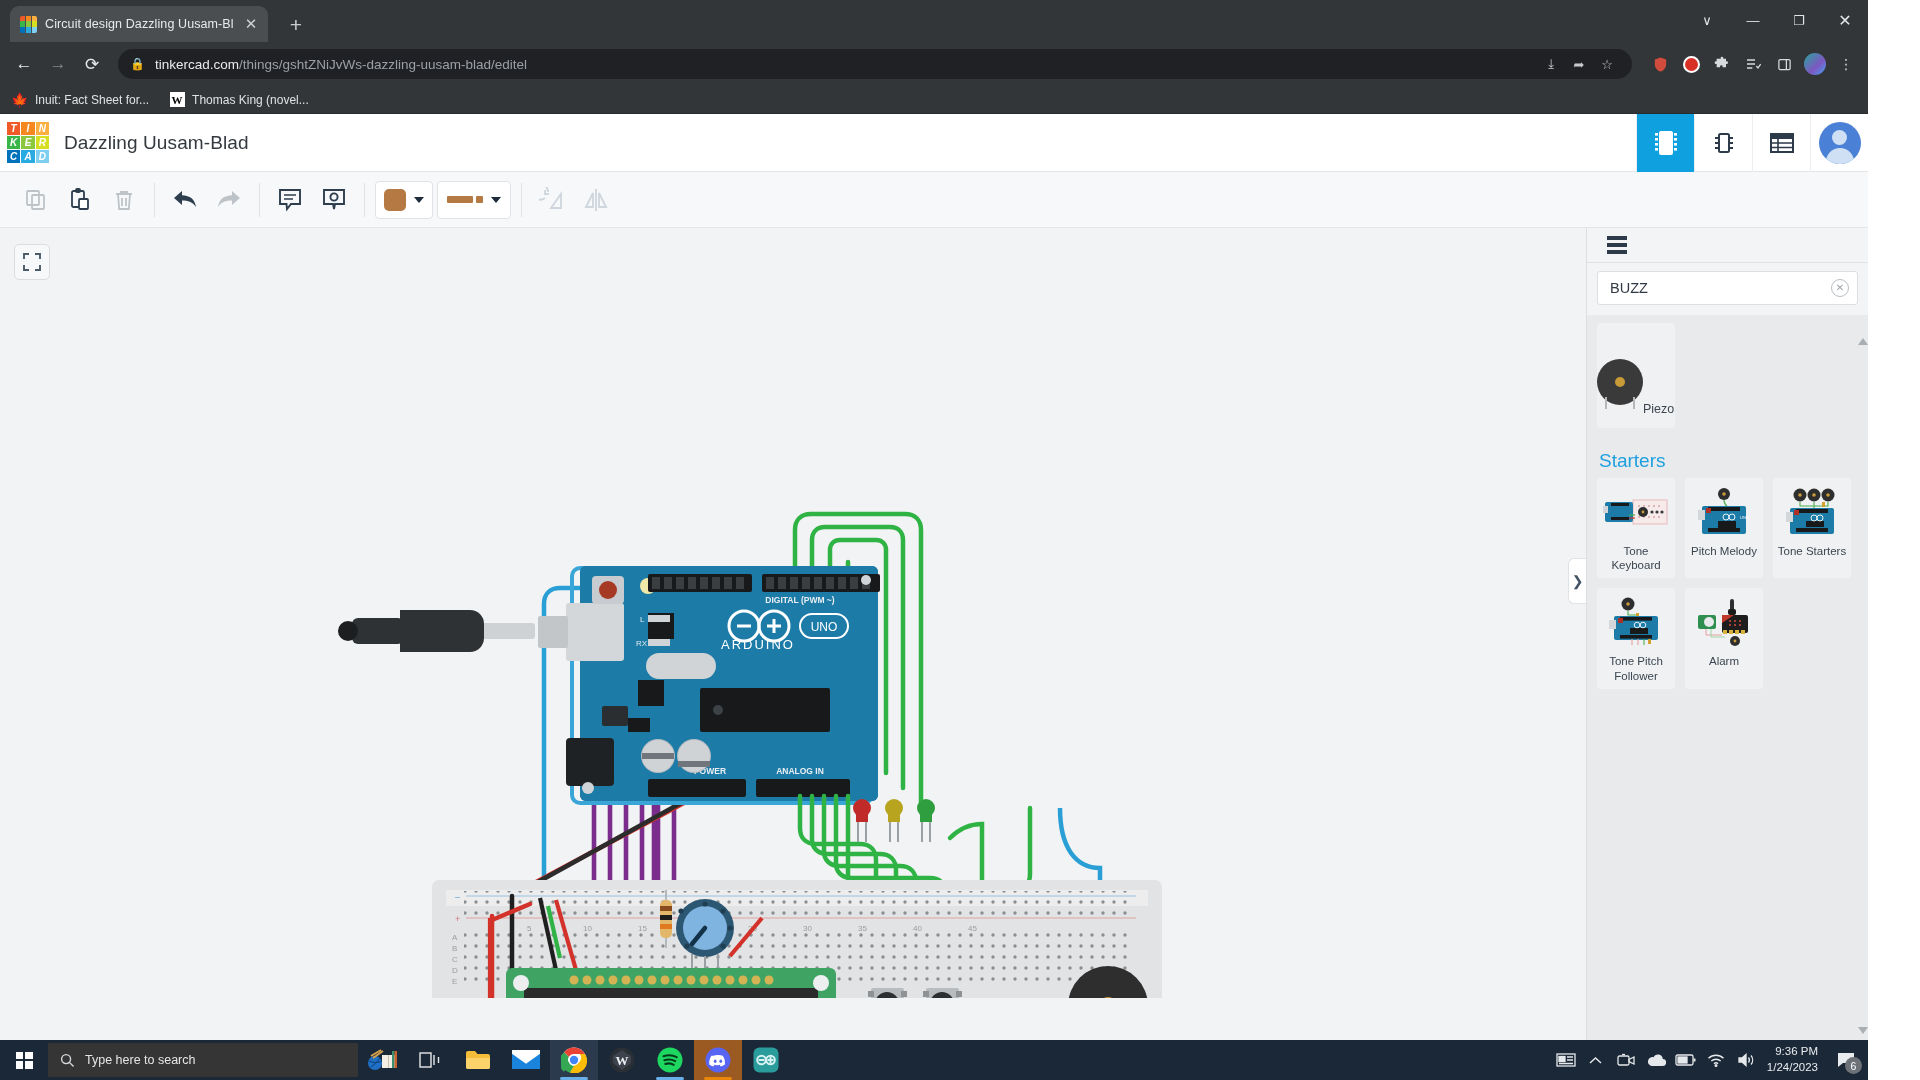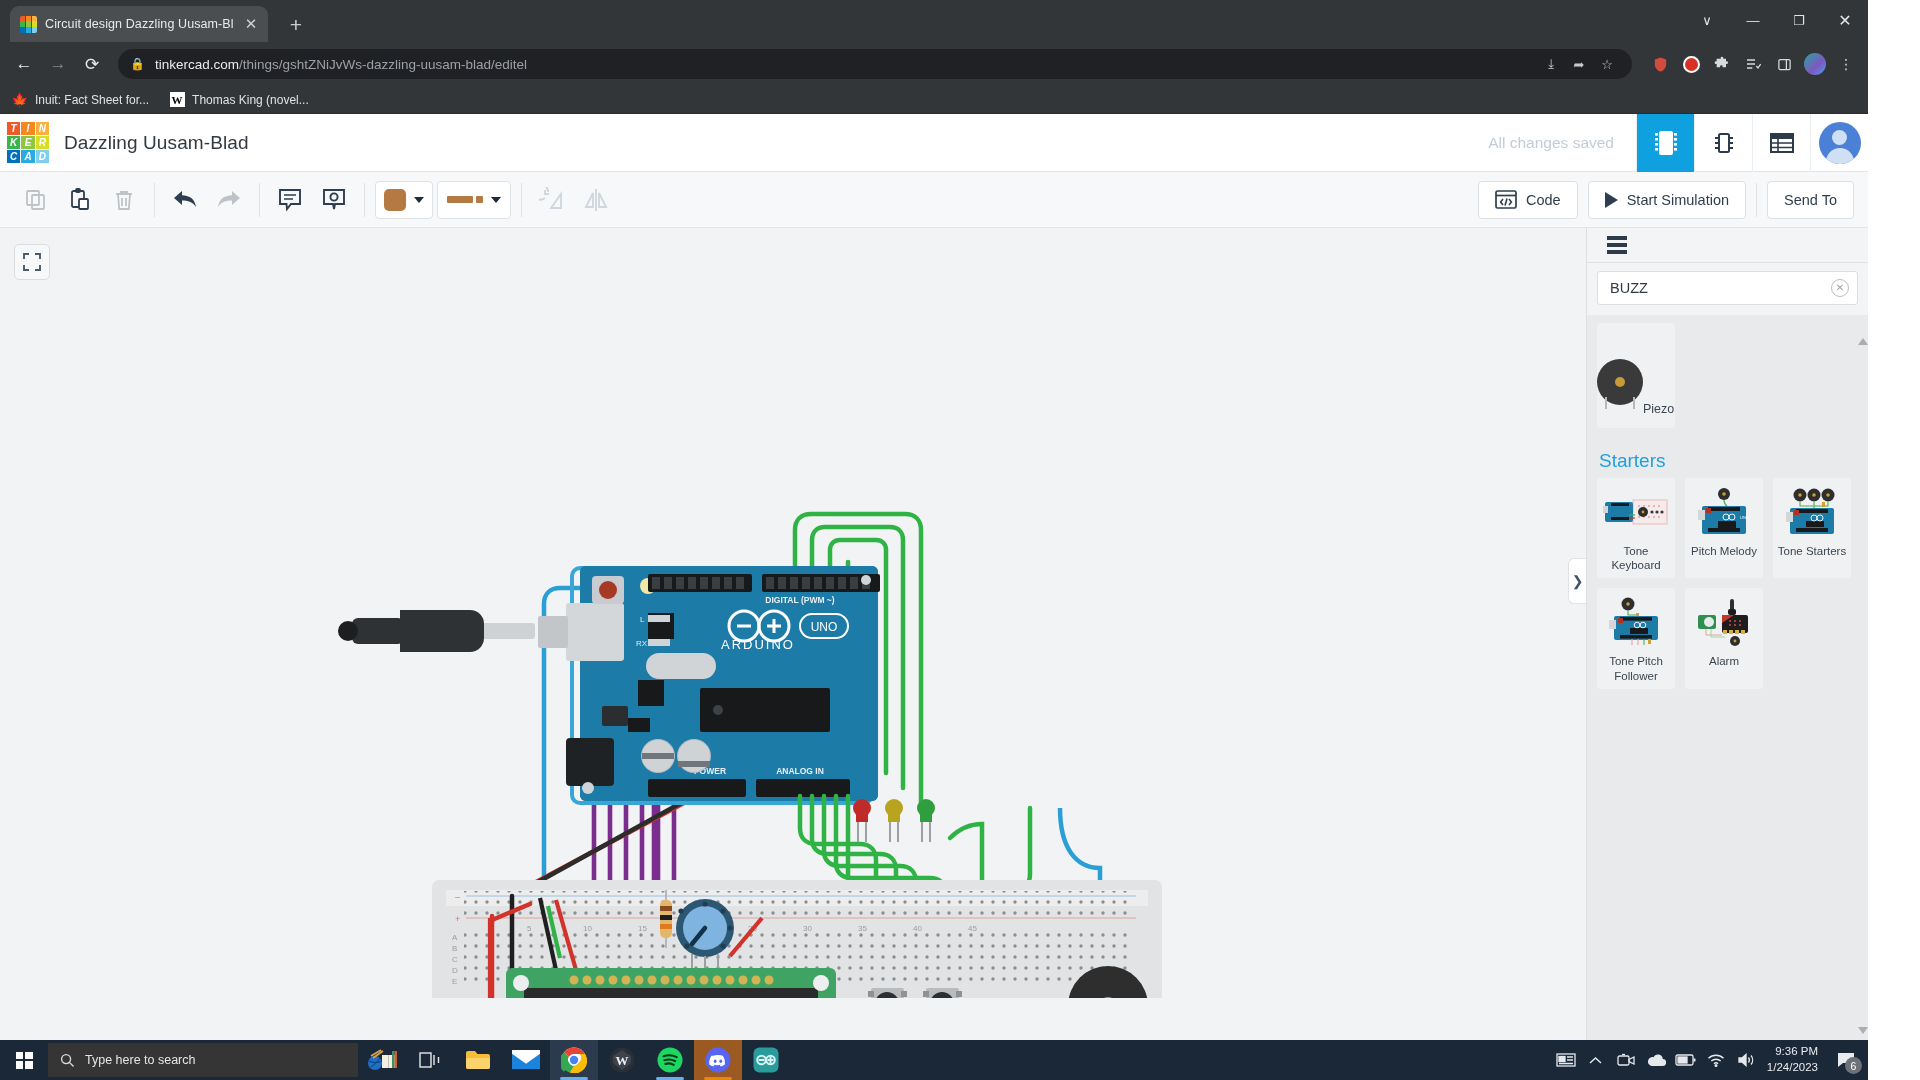--- a/index.html
+++ b/index.html
@@ -312,21 +312,20 @@
           <i style="background:#39b54a">K</i>
           <i style="background:#8dc63f">E</i>
           <i style="background:#d7df23">R</i>
           <i style="background:#0071bc">C</i>
           <i style="background:#29abe2">A</i>
           <i style="background:#7fd0f0">D</i>
         </div>
       </div>
       <div class="doc-title">Dazzling Uusam-Blad</div>
       <div class="tc-header-right">
-        <div class="saved-txt">All changes saved</div>
         <div class="vbtn active">
           <svg width="22" height="26" viewBox="0 0 22 26">
             <rect x="4" y="1" width="14" height="24" rx="2" fill="#fff"></rect>
             <g fill="#fff">
                 <rect x="0" y="3" width="3" height="2.6"></rect>
                 <rect x="0" y="8" width="3" height="2.6"></rect>
                 <rect x="0" y="13" width="3" height="2.6"></rect>
                 <rect x="0" y="18" width="3" height="2.6"></rect>
             <rect x="19" y="3" width="3" height="2.6"></rect>
                 <rect x="19" y="8" width="3" height="2.6"></rect>
@@ -430,40 +429,20 @@
               <path d="M6 3v4h4"></path>
               <path d="M12 21 L22 7 L22 21 Z"></path>
             </svg>
         </div>
         <div class="tbtn dis">
           <svg width="26" height="26" viewBox="0 0 26 26" fill="none" stroke="#6d8296" stroke-width="1.9">
             <path d="M13 2v22"></path>
               <path d="M10 20 L3 20 L10 6 Z"></path>
               <path d="M16 20 L23 20 L16 6 Z"></path>
             </svg>
-        </div>
-      </div>
-      <div class="tb-right">
-        <div class="btn">
-          <span>
-            <svg width="22" height="19" viewBox="0 0 22 19" fill="none" stroke="#2e3e4e" stroke-width="1.7">
-              <rect x="1" y="1" width="20" height="17" rx="1.5"></rect>
-                <path d="M1 5.5h20"></path>
-              <path d="M8 9l-2.4 3L8 15M14 9l2.4 3L14 15M12 8.5l-2 7" stroke-width="1.6"></path>
-              </svg>
-          </span>
-          <span>Code</span>
-        </div>
-        <div class="btn">
-          <span class="play-tri"></span>
-          <span>Start Simulation</span>
-        </div>
-        <div class="tb-sep"></div>
-        <div class="btn">
-          <span>Send To</span>
         </div>
       </div>
     </div>
 
     <div class="tc-body">
 
       <div class="canvas">
         <div class="fitbtn">
           <svg width="18" height="18" viewBox="0 0 18 18" fill="none" stroke="#4a5b6b" stroke-width="1.9">
             <path d="M1 6V1h5M12 1h5v5M17 12v5h-5M6 17H1v-5"></path>

